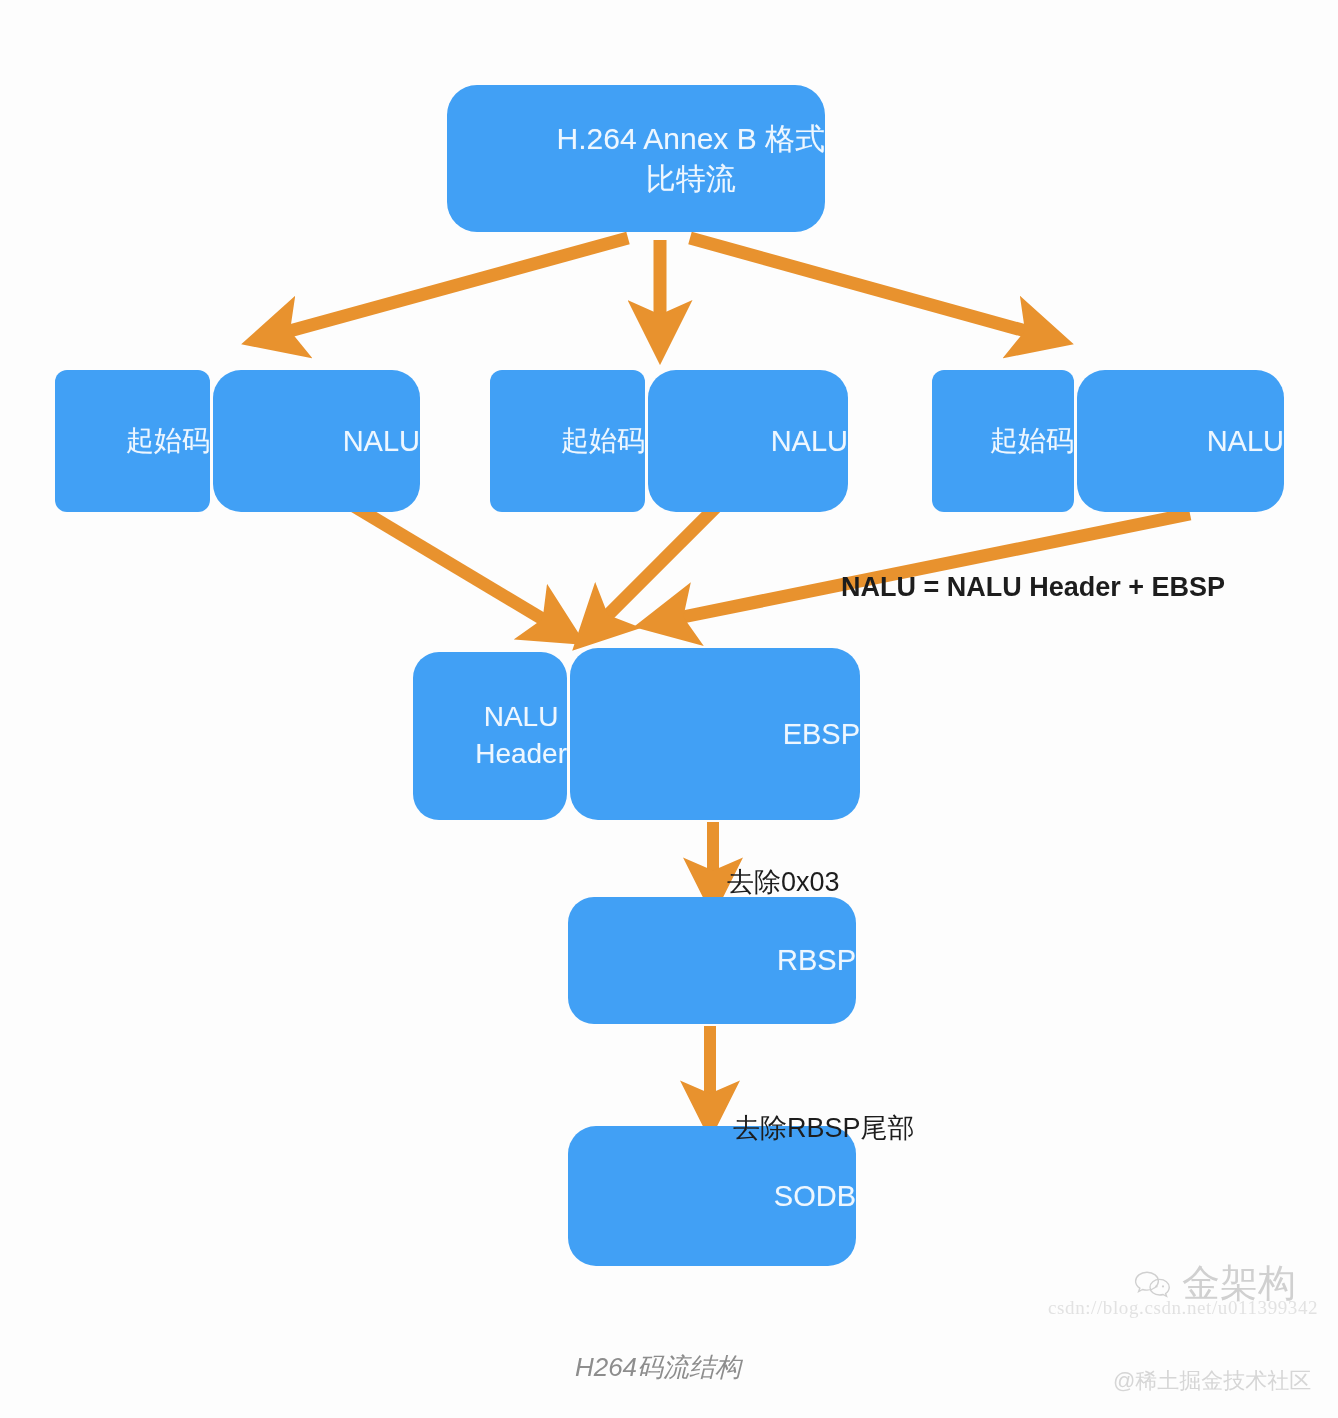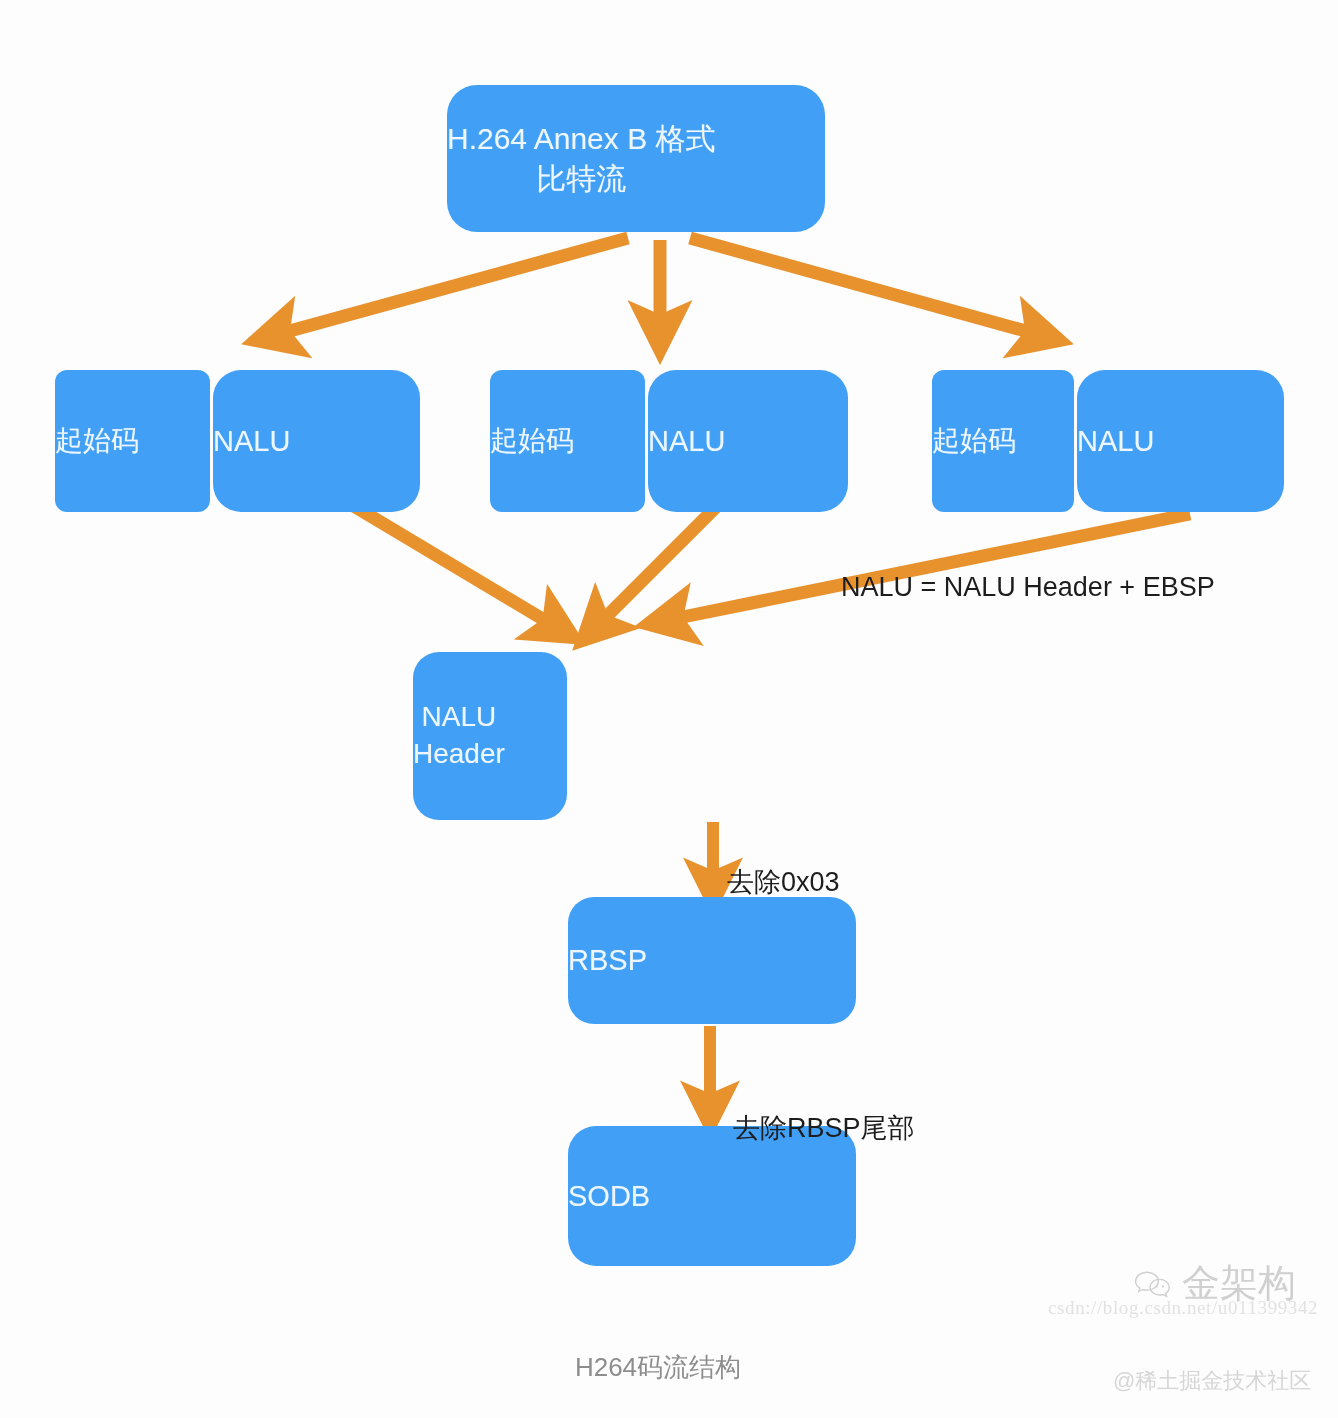--- a/index.html
+++ b/index.html
@@ -17,21 +17,21 @@
     background: #fdfdfd;
     overflow: hidden;
   }
   .box {
     position: absolute;
     background: #41a0f5;
     border-radius: 26px;
     color: #eef7ff;
     display: flex;
     align-items: center;
-    justify-content: flex-start;
+    justify-content: flex-end;
     text-align: center;
     line-height: 1.32;
     box-sizing: border-box;
     text-shadow: 0 0 1px rgba(255,255,255,0.35);
     font-weight: 400;
   }
   .box .lbl { white-space: pre-line; display: block; }
 
   
   #box-top { left: 447px; top: 85px; width: 378px; height: 147px; font-size: 30px; border-radius: 30px; }
@@ -62,31 +62,32 @@
     pointer-events: none;
   }
 
   
   .flabel {
     position: absolute;
     color: #1d1d1d;
     font-size: 27px;
     white-space: nowrap;
   }
-  #lbl-nalueq { left: 841px; top: 572px; }
+  #lbl-nalueq { left: 841px; top: 572px; font-weight: bold; }
   #lbl-rm03   { left: 727px; top: 864px; text-align: right; }
   #lbl-rmtail { left: 733px; top: 1110px; }
 
   #caption {
     position: absolute;
     left: 0; top: 1350px;
     width: 1316px;
     text-align: center;
     color: #8d8d8d;
     font-size: 26px;
+    font-style: italic;
   }
 
   
   #wm-brand {
     position: absolute;
     left: 1133px; top: 1258px;
     display: flex;
     align-items: center;
     gap: 9px;
     color: #c9c9c9;
@@ -163,20 +164,23 @@
   <div class="box startcode" id="box-sc-3">
     <span class="lbl">起始码</span>
   </div>
   <div class="box nalu" id="box-nalu-3">
     <span class="lbl">NALU</span>
   </div>
 
   <div class="box" id="box-nhdr">
     <span class="lbl">NALU
 Header</span>
+  </div>
+  <div class="box" id="box-ebsp">
+    <span class="lbl">EBSP</span>
   </div>
 
   <div class="box" id="box-rbsp">
     <span class="lbl">RBSP</span>
   </div>
   <div class="box" id="box-sodb">
     <span class="lbl">SODB</span>
   </div>
 
   <div class="flabel" id="lbl-nalueq">NALU = NALU Header + EBSP</div>

